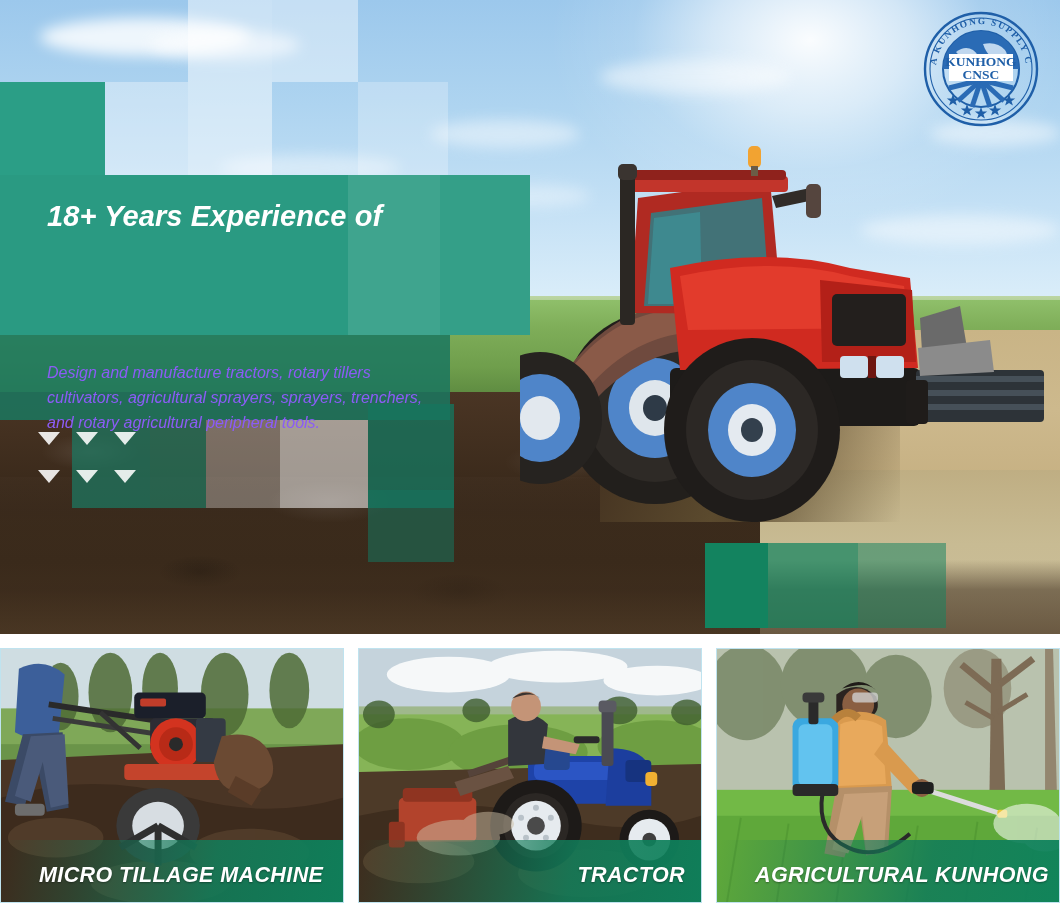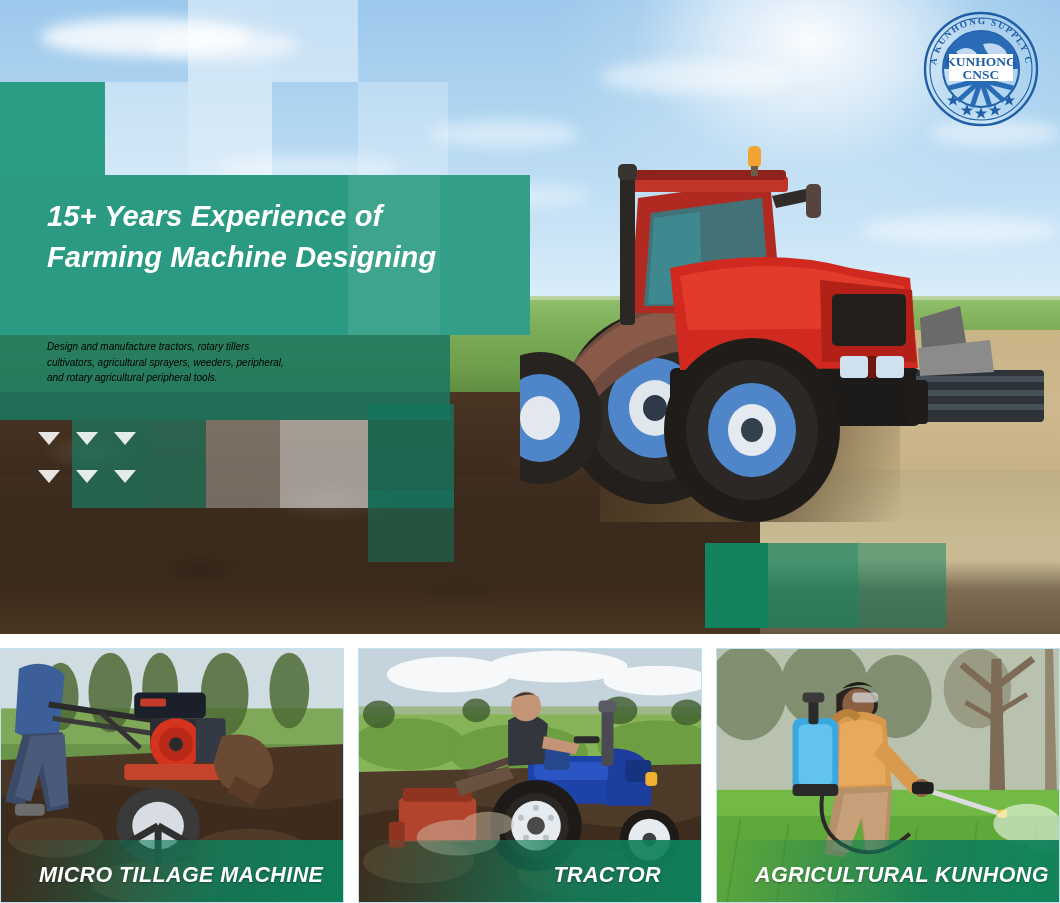--- a/index.html
+++ b/index.html
@@ -163,26 +163,26 @@
     width: 470px;
     font-size: 29px;
     font-weight: bold;
     font-style: italic;
     line-height: 1.43;
     color: #ffffff;
     letter-spacing: 0.1px;
   }
   .subcopy {
     position: absolute;
-    left: 47px; top: 339px;
+    left: 47px; top: 361px;
     width: 420px;
-    font-size: 10px;
+    font-size: 16px;
     font-style: italic;
     line-height: 1.55;
-    color: #000000;
+    color: #8b5cf6;
   }
 
   
   .logo { position: absolute; left: 920px; top: 8px; width: 122px; height: 122px; }
 
   
   .cards {
     position: absolute;
     left: 0; top: 648px;
     width: 1060px; height: 255px;
@@ -210,21 +210,21 @@
     bottom: 14px;
     font-size: 21.5px;
     font-weight: bold;
     font-style: italic;
     color: #ffffff;
     letter-spacing: 0.4px;
     white-space: nowrap;
     text-shadow: 0 1px 2px rgba(0,0,0,0.35);
   }
   .label-left  { left: 38px; }
-  .label-right { right: 40px; margin-left: 12px; }
+  .label-right { right: 16px; margin-left: 12px; }
 </style>
 </head>
 <body>
 
 <div class="banner">
 
   <div class="hero">
 
     <div class="hero-sky"></div>
     <div class="cloud c1"></div>
@@ -323,27 +323,26 @@
     <div class="tri" style="left:114px; top:432px;"></div>
     <div class="tri" style="left:38px;  top:470px;"></div>
     <div class="tri" style="left:76px;  top:470px;"></div>
     <div class="tri" style="left:114px; top:470px;"></div>
 
     <div class="blk br-a"></div>
     <div class="blk br-b"></div>
     <div class="blk br-c"></div>
 
     <div class="headline">
-      <div>15+ Years Experience of</div>
-      <div>Farming Machine Designing</div>
+      <div>18+ Years Experience of</div>
     </div>
 
     <div class="subcopy">
       <div>Design and manufacture tractors, rotary tillers</div>
-      <div>cultivators, agricultural sprayers, weeders, peripheral,</div>
+      <div>cultivators, agricultural sprayers, sprayers, trenchers,</div>
       <div>and rotary agricultural peripheral tools.</div>
     </div>
 
     <svg class="logo" viewBox="0 0 122 122">
       <defs>
         <path id="arcTop" d="M 16,61 A 45,45 0 0 1 106,61" fill="none"></path>
       </defs>
       <circle cx="61" cy="61" r="56" fill="none" stroke="#1f5fa8" stroke-width="2.4"></circle>
       <circle cx="61" cy="61" r="51" fill="none" stroke="#1f5fa8" stroke-width="1.1"></circle>
       <circle cx="61" cy="61" r="38" fill="none" stroke="#1f5fa8" stroke-width="2"></circle>

